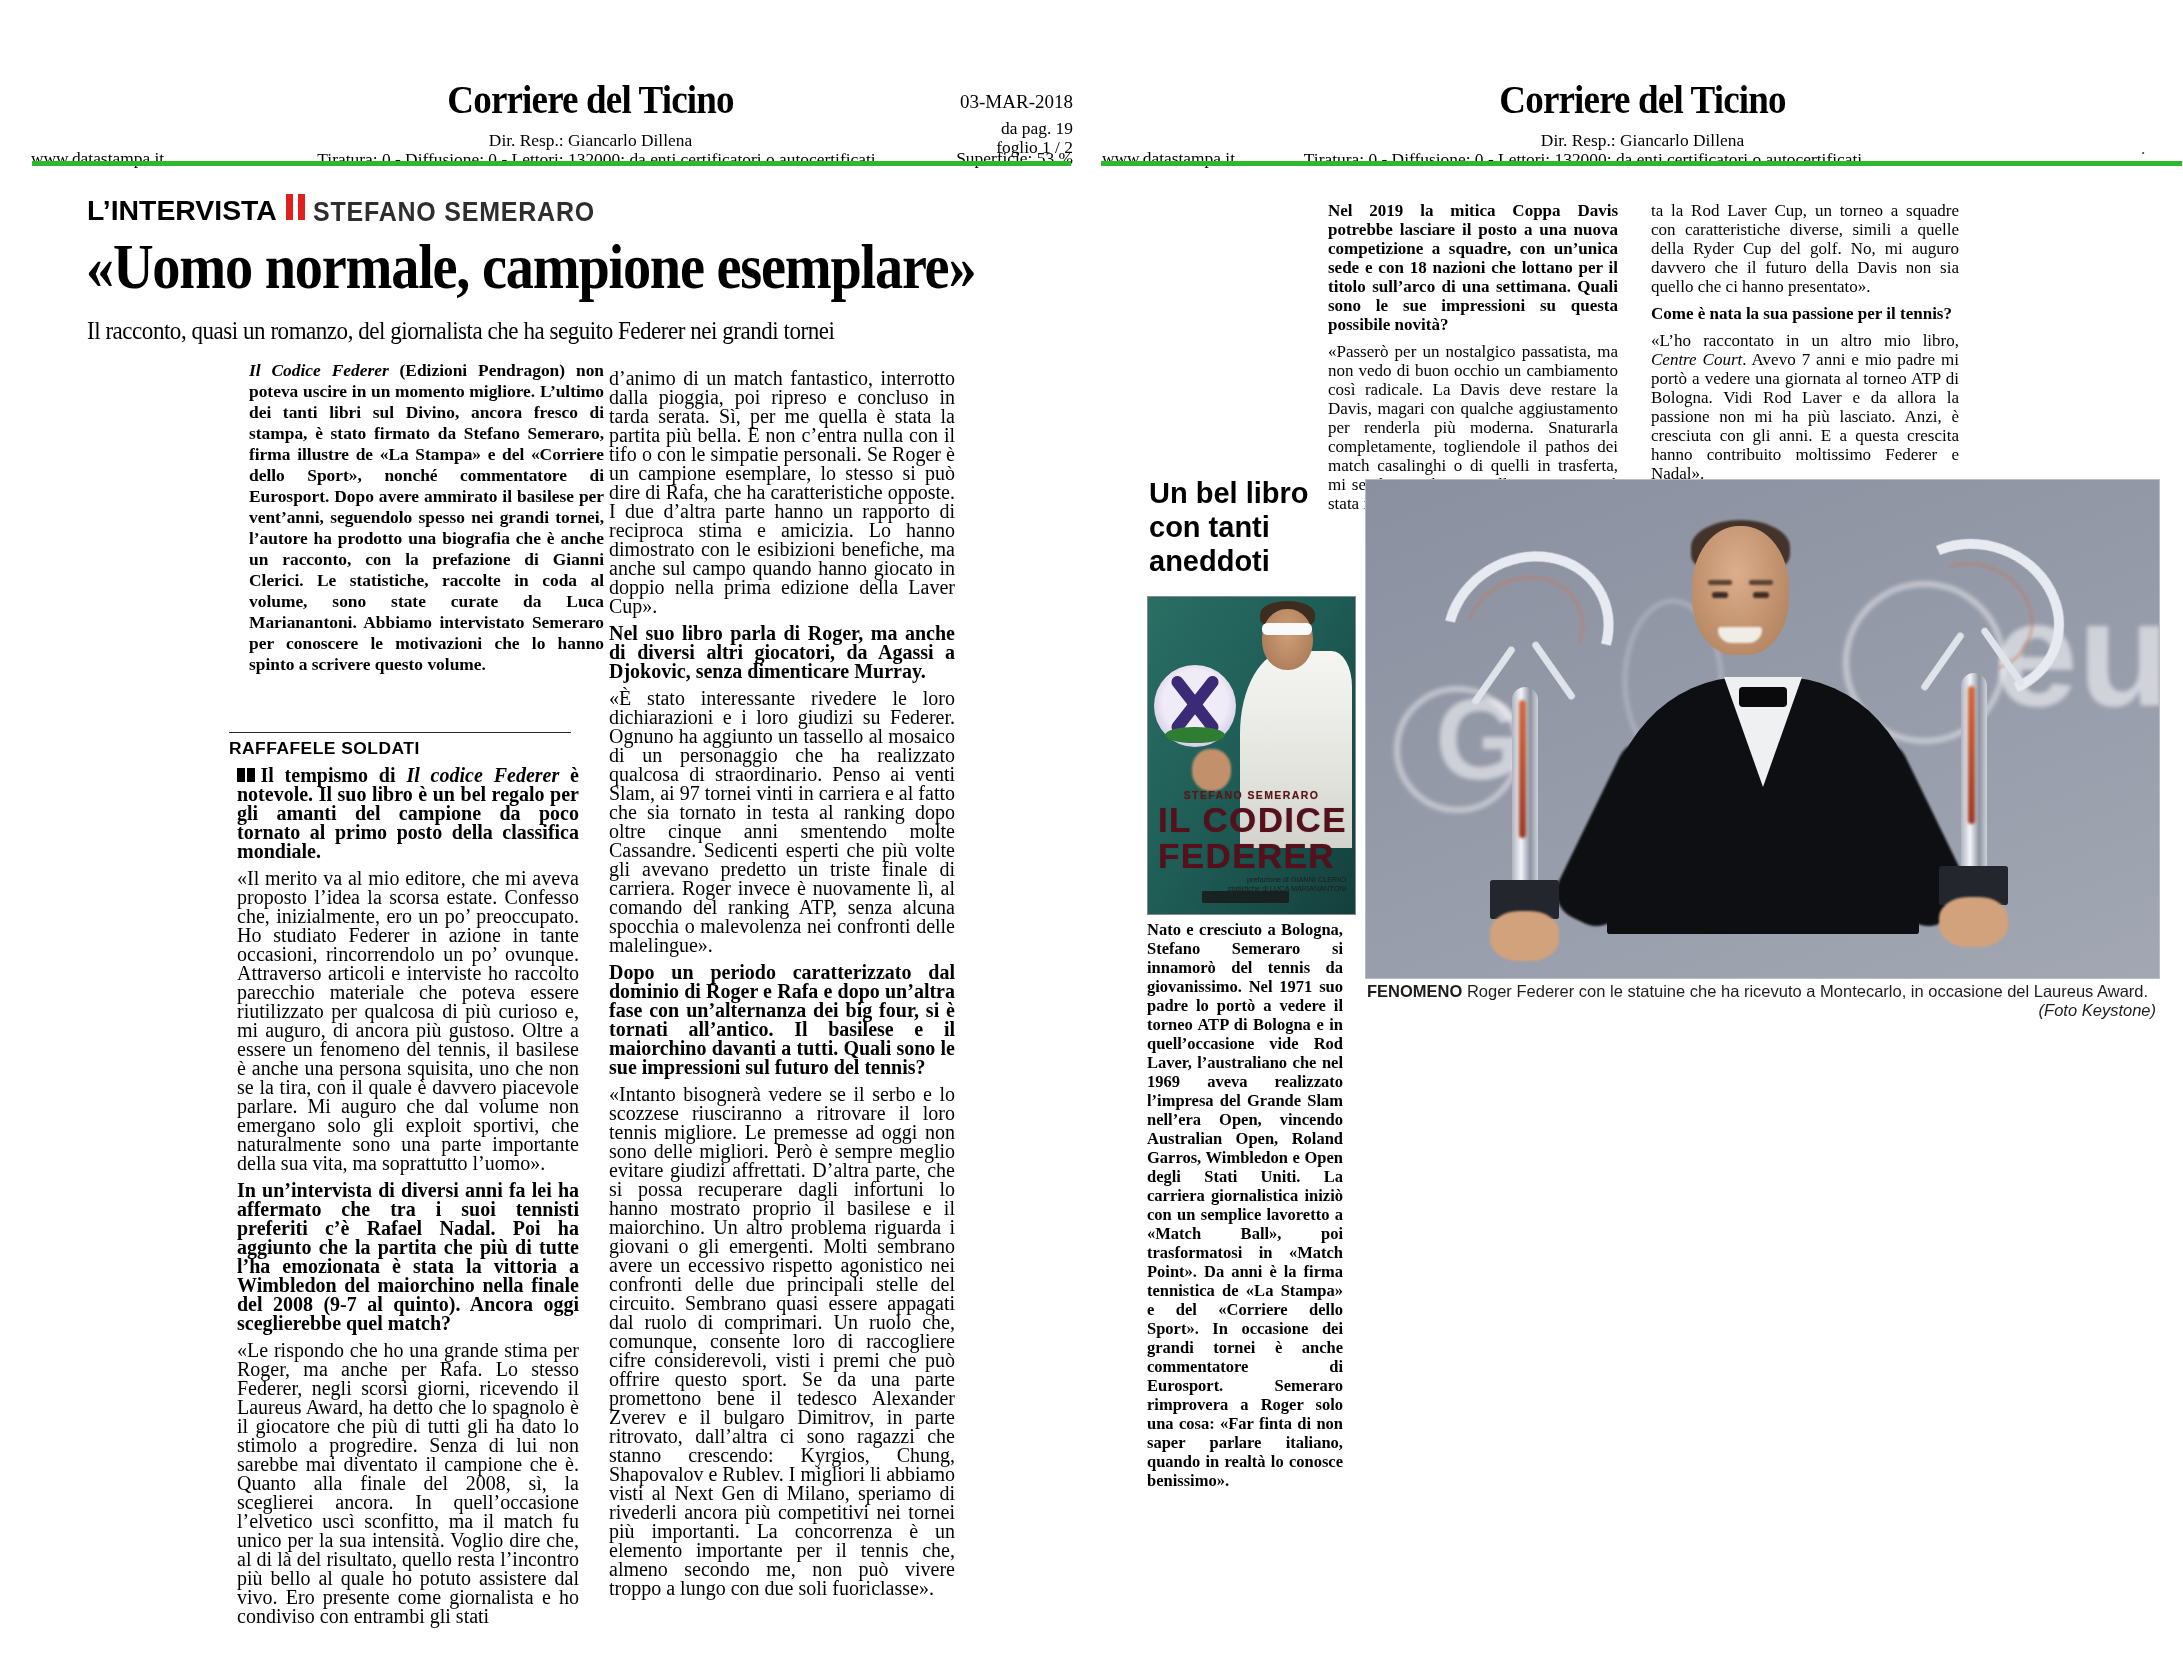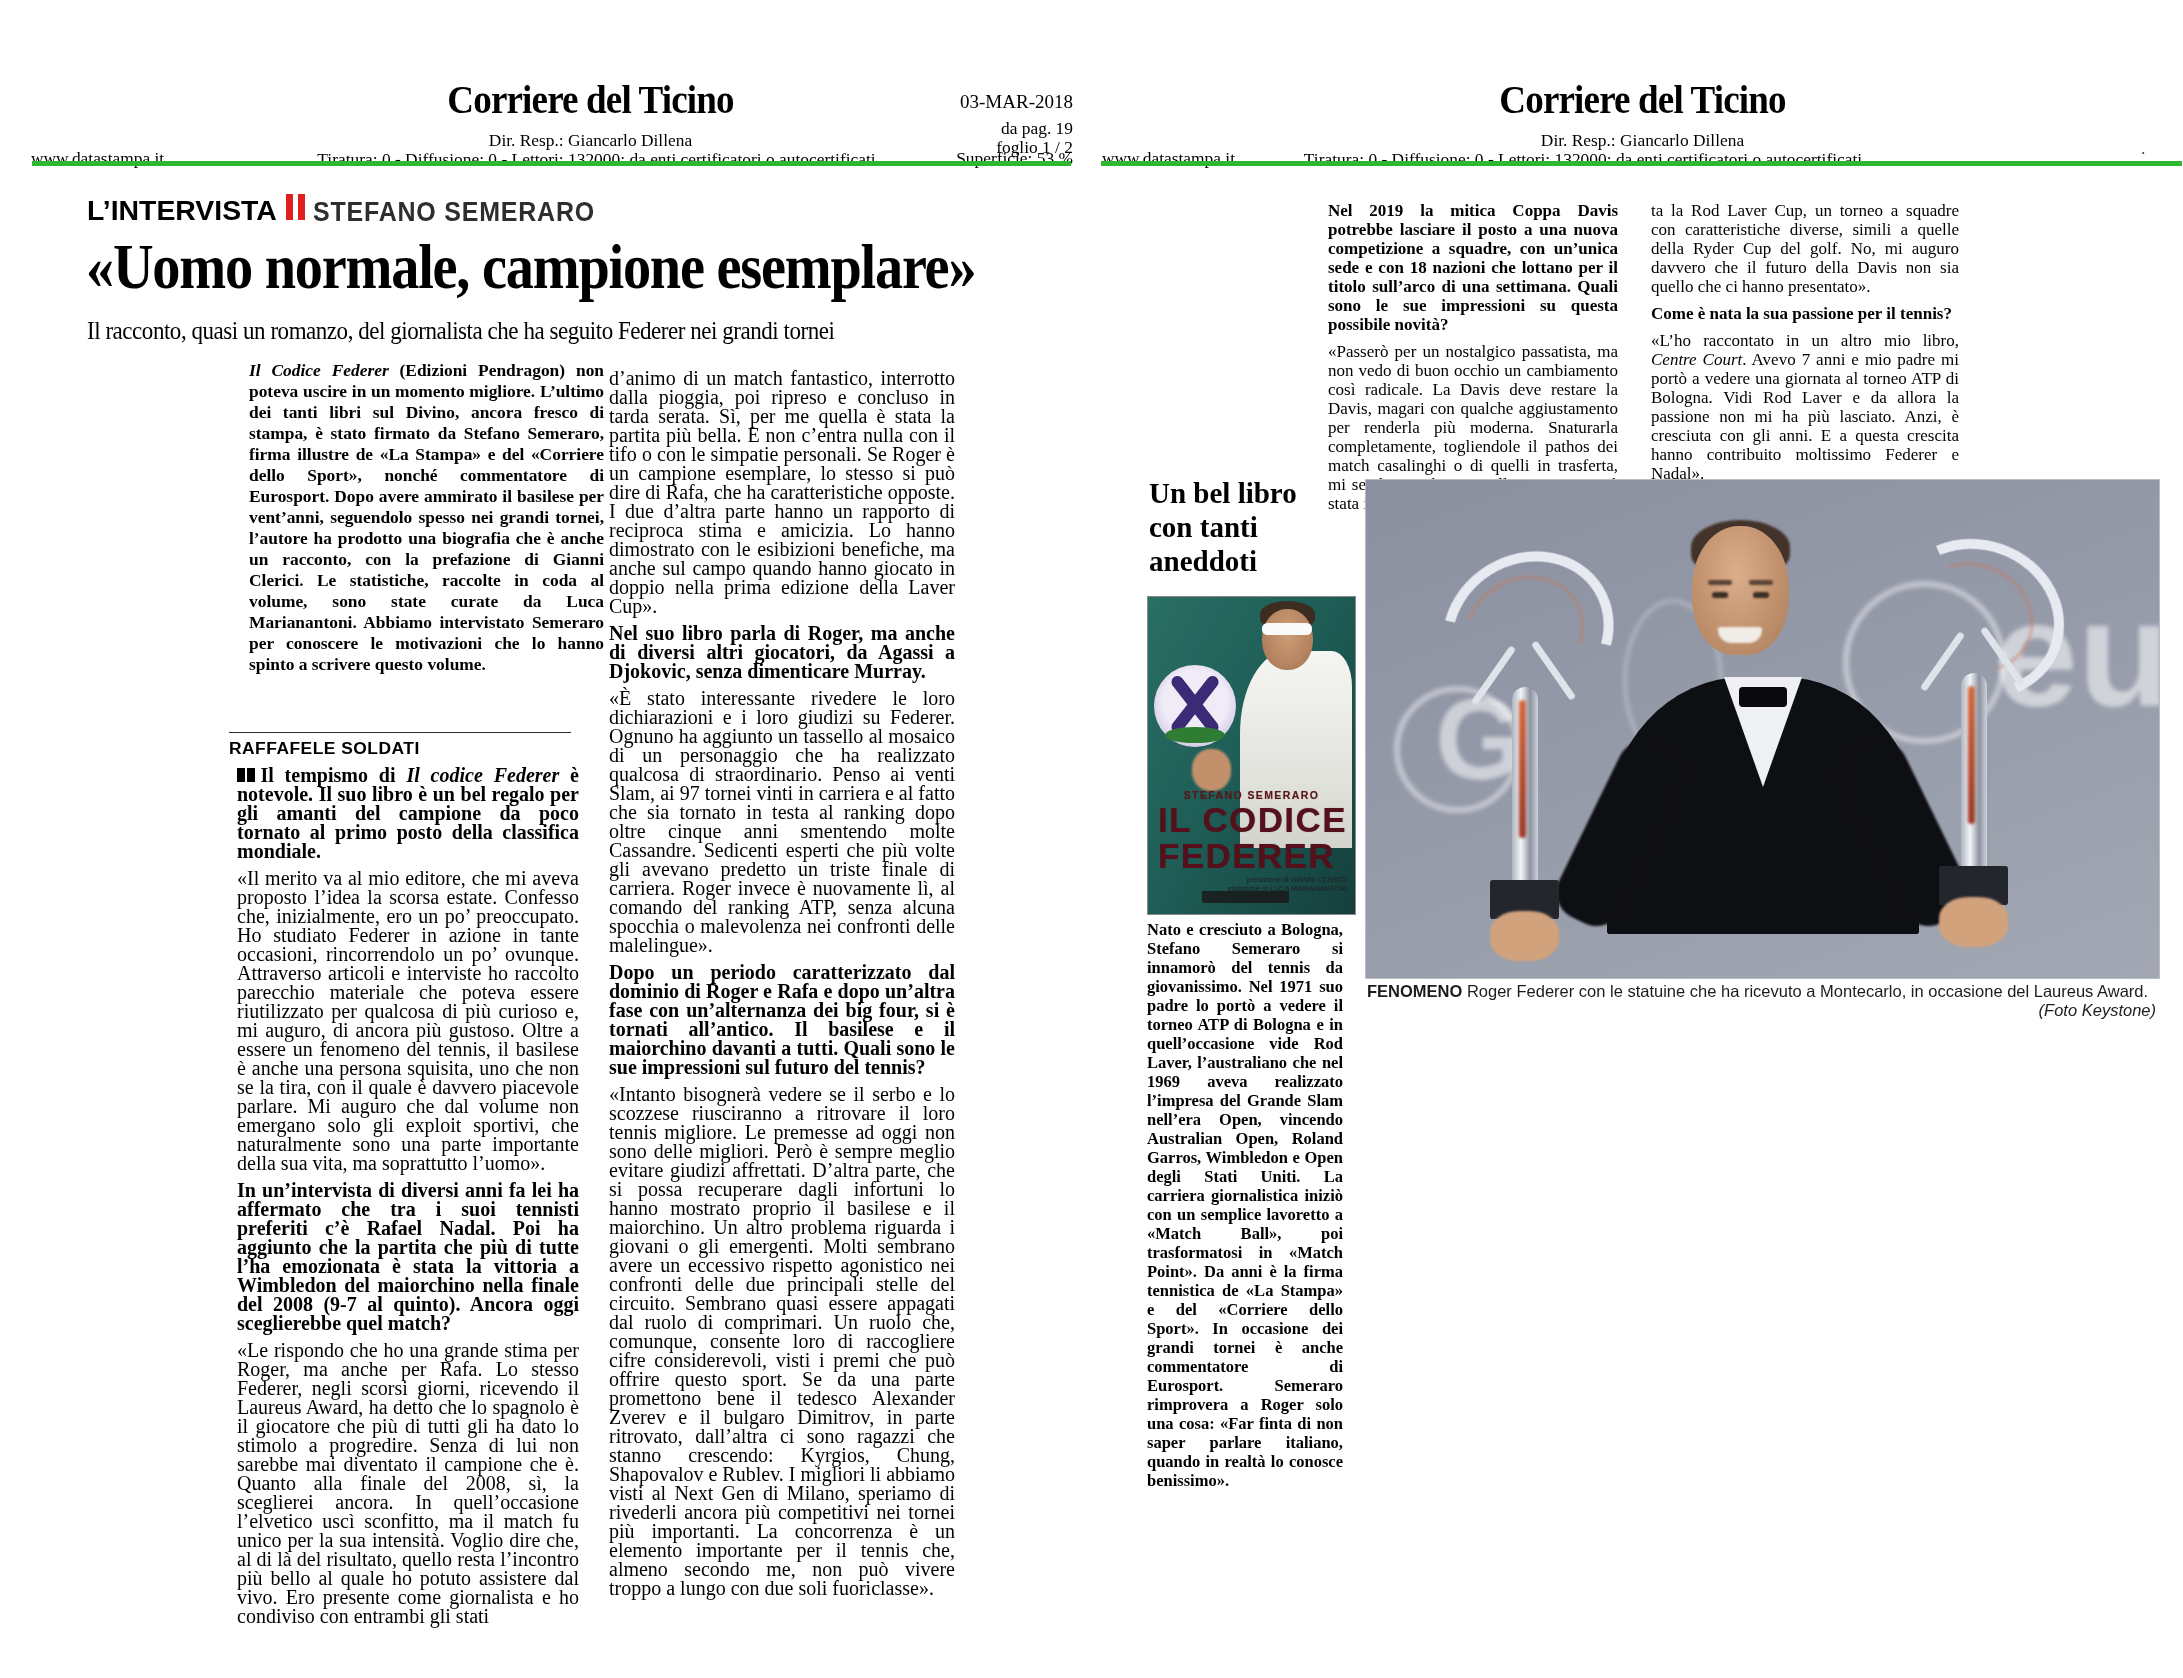--- a/index.html
+++ b/index.html
@@ -178,21 +178,21 @@
     <p class="bold">Nel 2019 la mitica Coppa Davis potrebbe lasciare il posto a una nuova competizione a squadre, con un’unica sede e con 18 nazioni che lottano per il titolo sull’arco di una settimana. Quali sono le sue impressioni su questa possibile novità?</p>
     <p>«Passerò per un nostalgico passatista, ma non vedo di buon occhio un cambiamento così radicale. La Davis deve restare la Davis, magari con qualche aggiustamento per renderla più moderna. Snaturarla completamente, togliendole il pathos dei match casalinghi o di quelli in trasferta, mi sembra rischioso. Dallo scorso anno è stata introdot-</p>
   </div>
 
   <div class="abs rightcol just" style="left:542px;top:193px;width:324px;">
     <p>ta la Rod Laver Cup, un torneo a squadre con caratteristiche diverse, simili a quelle della Ryder Cup del golf. No, mi auguro davvero che il futuro della Davis non sia quello che ci hanno presentato».</p>
     <p class="bold">Come è nata la sua passione per il tennis?</p>
     <p><span>«L’ho raccontato in un altro mio libro, </span><span class="ital">Centre Court</span><span>. Avevo 7 anni e mio padre mi portò a vedere una giornata al torneo ATP di Bologna. Vidi Rod Laver e da allora la passione non mi ha più lasciato. Anzi, è cresciuta con gli anni. E a questa crescita hanno contribuito moltissimo Federer e Nadal».</span></p>
   </div>
 
-  <div class="abs sb-title san" style="left:48px;top:476px;width:193px;font-family:Liberation Serif, serif;">
+  <div class="abs sb-title san" style="left:48px;top:476px;width:193px;">
     <div>Un bel libro</div>
     <div>con tanti</div>
     <div>aneddoti</div>
   </div>
 
   <div class="abs cover" style="left:46px;top:596px;">
     <div class="wlogo">
       <div class="wrak" style="left:35px;transform:rotate(38deg);"></div>
       <div class="wrak" style="left:35px;transform:rotate(-38deg);"></div>
       <div class="wgrass"></div>

